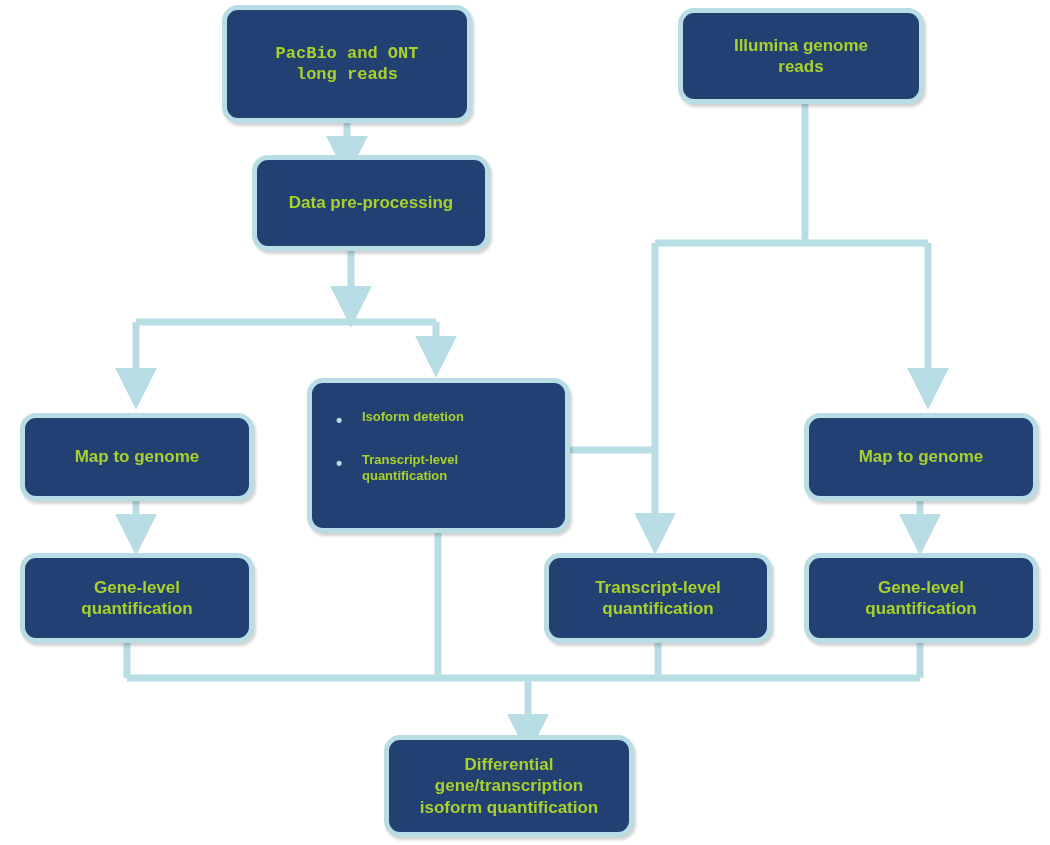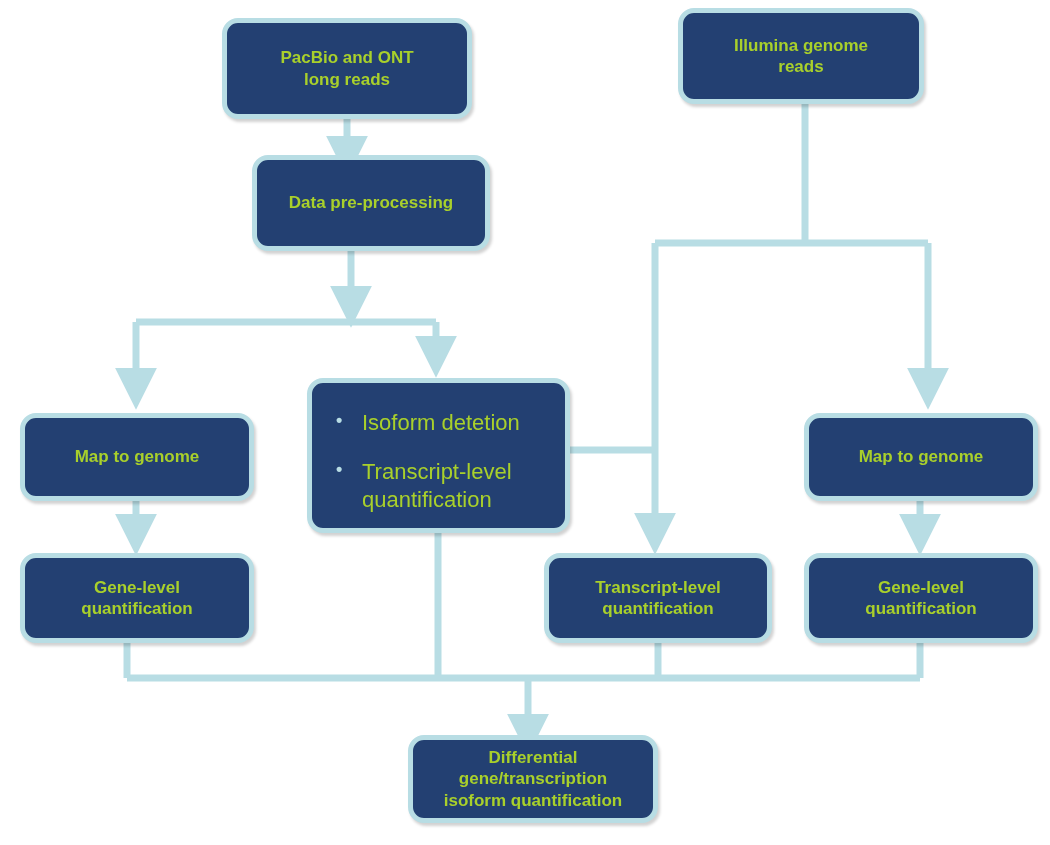--- a/index.html
+++ b/index.html
@@ -62,22 +62,22 @@
     color: #b8dde4;
     font-size: 18px;
     line-height: 1.25;
     width: 26px;
     flex: 0 0 26px;
     text-align: left;
     padding-left: 6px;
   }
   .bullet-text {
     color: #a9d02b;
-    font-weight: normal;
-    font-size: 22px;
+    font-weight: bold;
+    font-size: 13px;
     line-height: 1.3;
     white-space: pre-line;
   }
 </style>
 </head>
 <body>
 
 <div id="diagram-root">
 
   <svg id="connector-layer" viewBox="0 0 1050 845" width="1050" height="845" xmlns="http://www.w3.org/2000/svg">
@@ -108,21 +108,21 @@
 
       <path d="M127,643 L127,678"></path>
       <path d="M438,533 L438,678"></path>
       <path d="M658,643 L658,678"></path>
       <path d="M920,643 L920,678"></path>
       <path d="M127,678 L920,678"></path>
       <path d="M528,678 L528,718" marker-end="url(#arrowhead)"></path>
     </g>
   </svg>
 
-  <div class="node" style="left:222px; top:18px; width:250px; height:101px;">
+  <div class="node" style="left:222px; top:5px; width:250px; height:118px;font-family:Liberation Mono, monospace;">
     <span class="node-text">PacBio and ONT
 long reads</span>
   </div>
 
   <div class="node" style="left:678px; top:8px; width:246px; height:96px;">
     <span class="node-text">Illumina genome
 reads</span>
   </div>
 
   <div class="node" style="left:252px; top:155px; width:238px; height:96px;">
@@ -157,19 +157,19 @@
   <div class="node" style="left:544px; top:553px; width:228px; height:90px;">
     <span class="node-text">Transcript-level
 quantification</span>
   </div>
 
   <div class="node" style="left:804px; top:553px; width:234px; height:90px;">
     <span class="node-text">Gene-level
 quantification</span>
   </div>
 
-  <div class="node" style="left:408px; top:735px; width:250px; height:88px;">
+  <div class="node" style="left:384px; top:735px; width:250px; height:102px;">
     <span class="node-text">Differential
 gene/transcription
 isoform quantification</span>
   </div>
 
 </div>
 
 </body></html>

